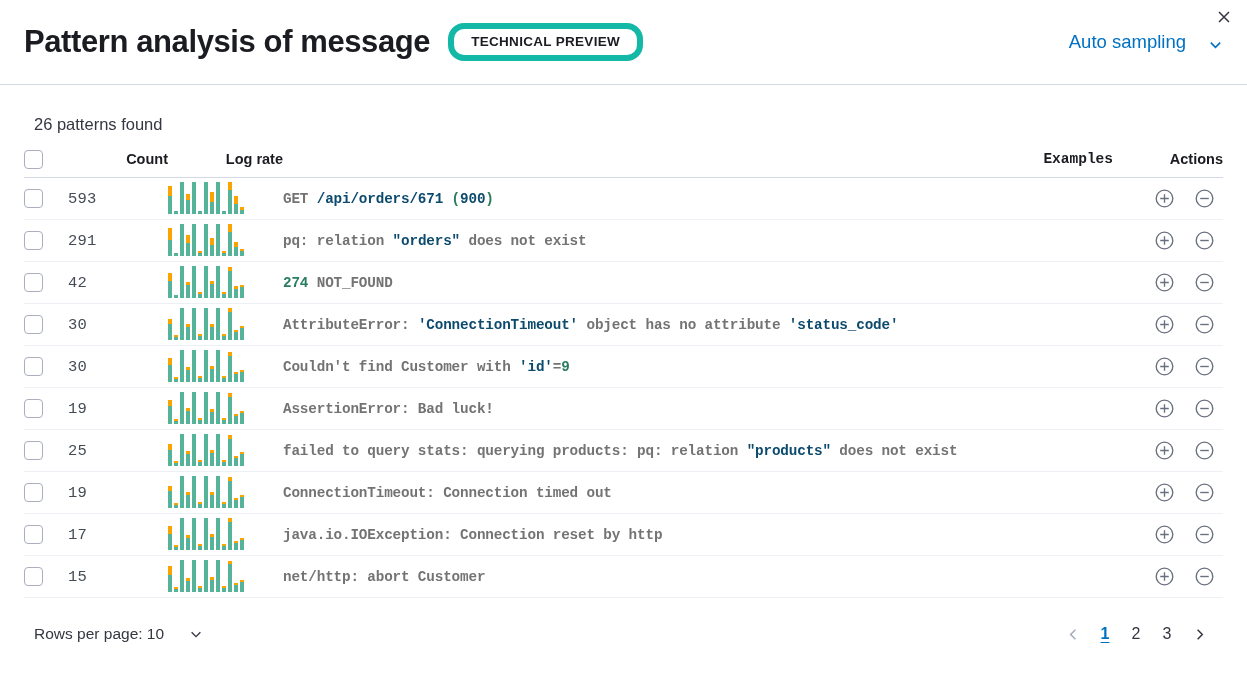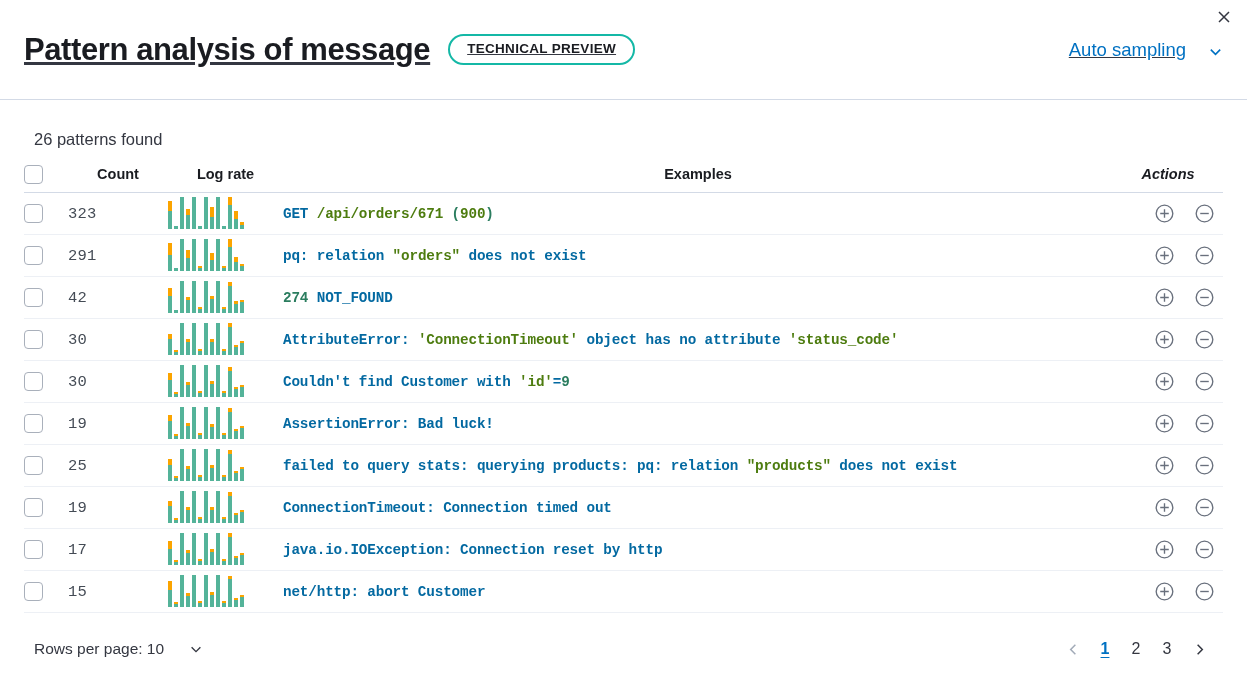--- a/index.html
+++ b/index.html
@@ -11,41 +11,40 @@
     height: 684px;
     background: #ffffff;
     font-family: "Liberation Sans", sans-serif;
     color: #343741;
     overflow: hidden;
   }
 
   
   .flyout-header {
     position: relative;
-    height: 100px;
+    height: 85px;
     border-bottom: 1px solid #D3DAE6;
     box-sizing: border-box;
-    text-decoration: underline;
   }
   .header-inner {
     display: flex;
     align-items: center;
     height: 100%;
     padding: 0 24px;
   }
   .page-title {
     font-size: 31px;
     font-weight: bold;
     letter-spacing: -0.4px;
     color: #1a1c21;
     white-space: nowrap;
   }
   .preview-badge {
     margin-left: 18px;
-    border: 2px solid #14b8a6;
+    border: 6px solid #14b8a6;
     border-radius: 16px;
     padding: 6px 17px 7px;
     font-size: 13.5px;
     font-weight: bold;
     letter-spacing: 0.3px;
     color: #1a1c21;
     white-space: nowrap;
     background: #fff;
     line-height: 1;
   }
@@ -92,39 +91,39 @@
     margin-left: 8px;
   }
 
   
   table.patterns {
     width: 100%;
     border-collapse: collapse;
     table-layout: fixed;
   }
   table.patterns th {
-    text-align: center;
+    text-align: right;
     font-size: 14.5px;
     font-weight: bold;
     color: #1a1c21;
     padding: 0 0 10px 0;
     border-bottom: 1px solid #D3DAE6;
     vertical-align: bottom;
   }
   table.patterns td {
     border-bottom: 1px solid #EDF0F5;
     padding: 0;
     height: 41px;
     vertical-align: middle;
   }
   .col-check { width: 44px; }
   .col-count { width: 100px; }
   .col-rate  { width: 115px; }
-  .col-exam  { width: auto; }
-  .col-act   { width: 110px; font-style: italic; }
+  .col-exam  { width: auto; font-family: Liberation Mono, monospace; }
+  .col-act   { width: 110px; }
 
   th.th-actions { text-align: right; padding-right: 8px; }
 
   .cbox {
     width: 19px;
     height: 19px;
     border: 1px solid #a9b0bb;
     border-radius: 4px;
     background: #fff;
     box-sizing: border-box;
@@ -144,22 +143,22 @@
     display: block;
   }
 
   .example-cell {
     font-family: "Liberation Mono", monospace;
     font-size: 14.3px;
     font-weight: bold;
     white-space: nowrap;
     letter-spacing: -0.15px;
   }
-  .tok-default { color: #0369a1; }
-  .tok-str     { color: #4d7c0f; }
+  .tok-default { color: #737373; }
+  .tok-str     { color: #0c4a6e; }
   .tok-num     { color: #2b7d5f; }
   .tok-punct   { color: #2b7d5f; }
 
   .actions-cell {
     text-align: right;
     white-space: nowrap;
     padding-right: 6px !important;
   }
   .act-btn {
     display: inline-flex;
@@ -261,21 +260,21 @@
         <th class="col-rate">Log rate</th>
         <th class="col-exam">Examples</th>
         <th class="col-act th-actions">Actions</th>
       </tr>
     </thead>
     <tbody id="rows-body">
         <tr>
           <td>
             <div class="cbox"></div>
           </td>
-          <td class="count-cell">323</td>
+          <td class="count-cell">593</td>
           <td>
             <svg class="spark" width="78" height="34" viewBox="0 0 78 34">
               <rect x="0" y="4" width="4" height="10" fill="#FBA400"></rect>
               <rect x="0" y="14" width="4" height="18" fill="#54B399"></rect>
               <rect x="6" y="29" width="4" height="3" fill="#54B399"></rect>
               <rect x="12" y="-27" width="4" height="23" fill="#FBA400"></rect>
               <rect x="12" y="-4" width="4" height="36" fill="#54B399"></rect>
               <rect x="18" y="12" width="4" height="6" fill="#FBA400"></rect>
               <rect x="18" y="18" width="4" height="14" fill="#54B399"></rect>
               <rect x="24" y="-27" width="4" height="25" fill="#FBA400"></rect>

